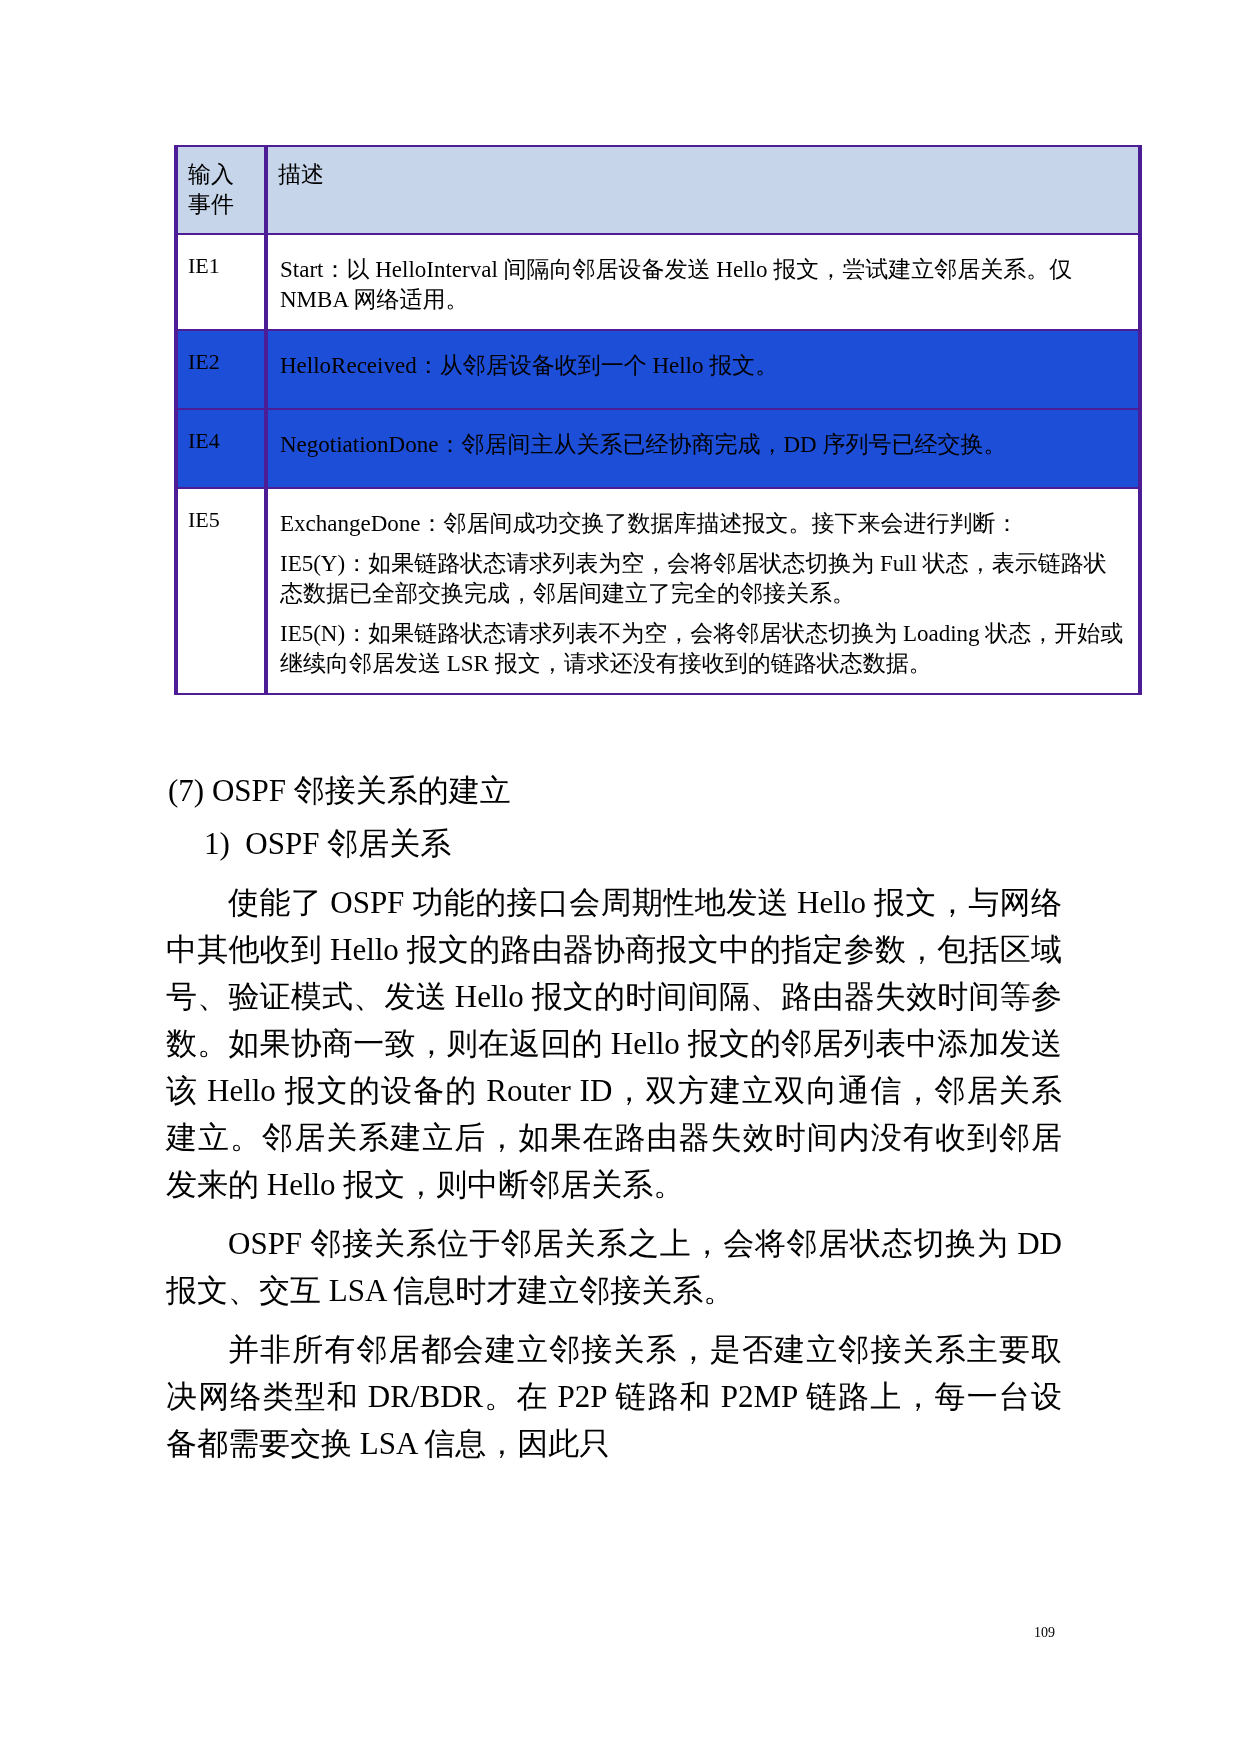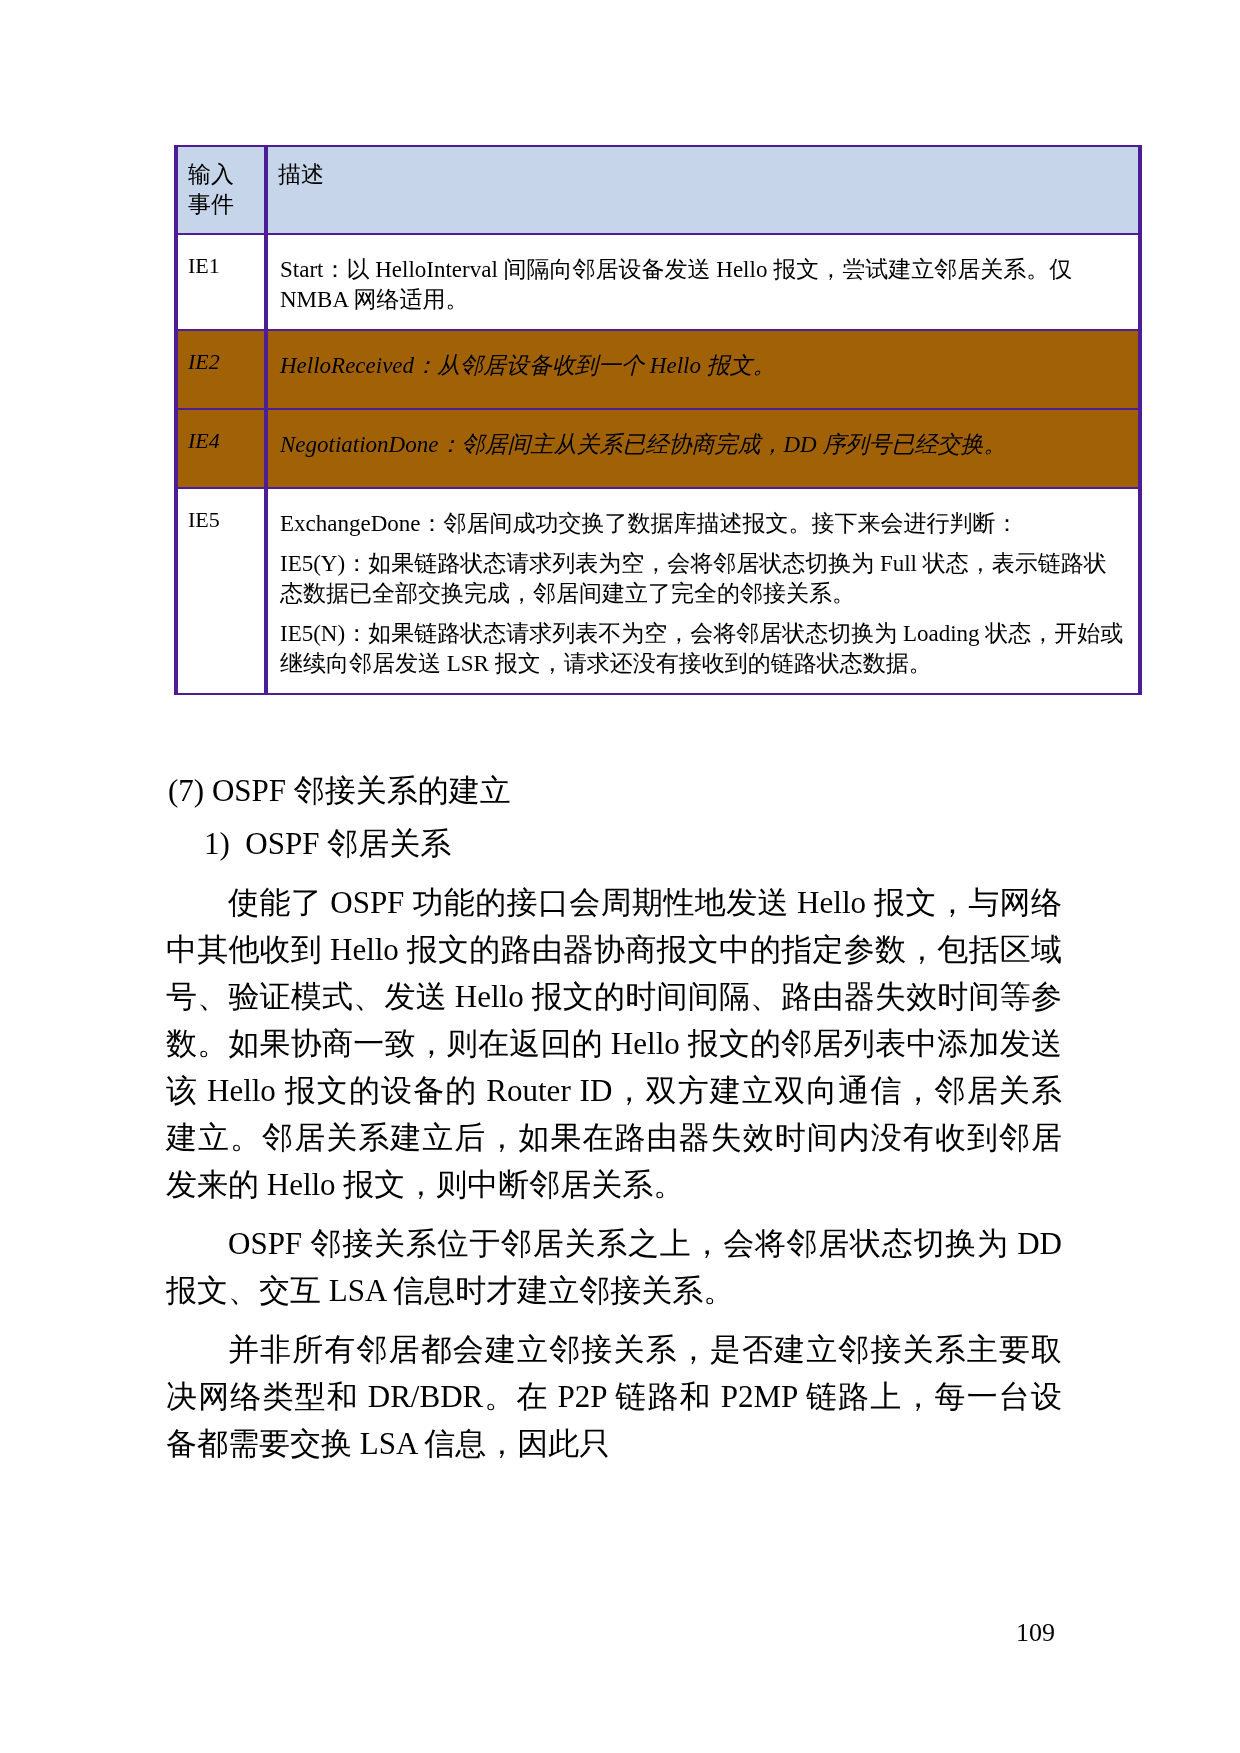--- a/index.html
+++ b/index.html
@@ -46,21 +46,21 @@
     padding: 16px 8px 31px 10px;
     line-height: 30px;
     font-size: 22px;
   }
   td.col-desc {
     padding: 20px 12px 14px 12px;
     line-height: 30px;
   }
   td.col-desc p { margin: 0 0 10px 0; }
   td.col-desc p:last-child { margin-bottom: 0; }
-  tr.banded td { background: #a16207; font-style: italic; }
+  tr.banded td { background: #1d4ed8; }
   
   .body-text {
     font-size: 31px;
     line-height: 47px;
   }
   .section-heading {
     margin: 72px 0 0 2px;
     white-space: pre-wrap;
   }
   .subsection-heading {
@@ -70,21 +70,21 @@
   .body-paragraph {
     margin: 12px 80px 0 0;
     text-indent: 2em;
     text-align: justify;
   }
   
   .page-number {
     position: absolute;
     top: 1620px;
     right: 185px;
-    font-size: 26px;
+    font-size: 14px;
     line-height: 26px;
   }
 </style>
 </head>
 <body>
 
 <div class="page">
   <div class="content">
 
     <table class="events">

